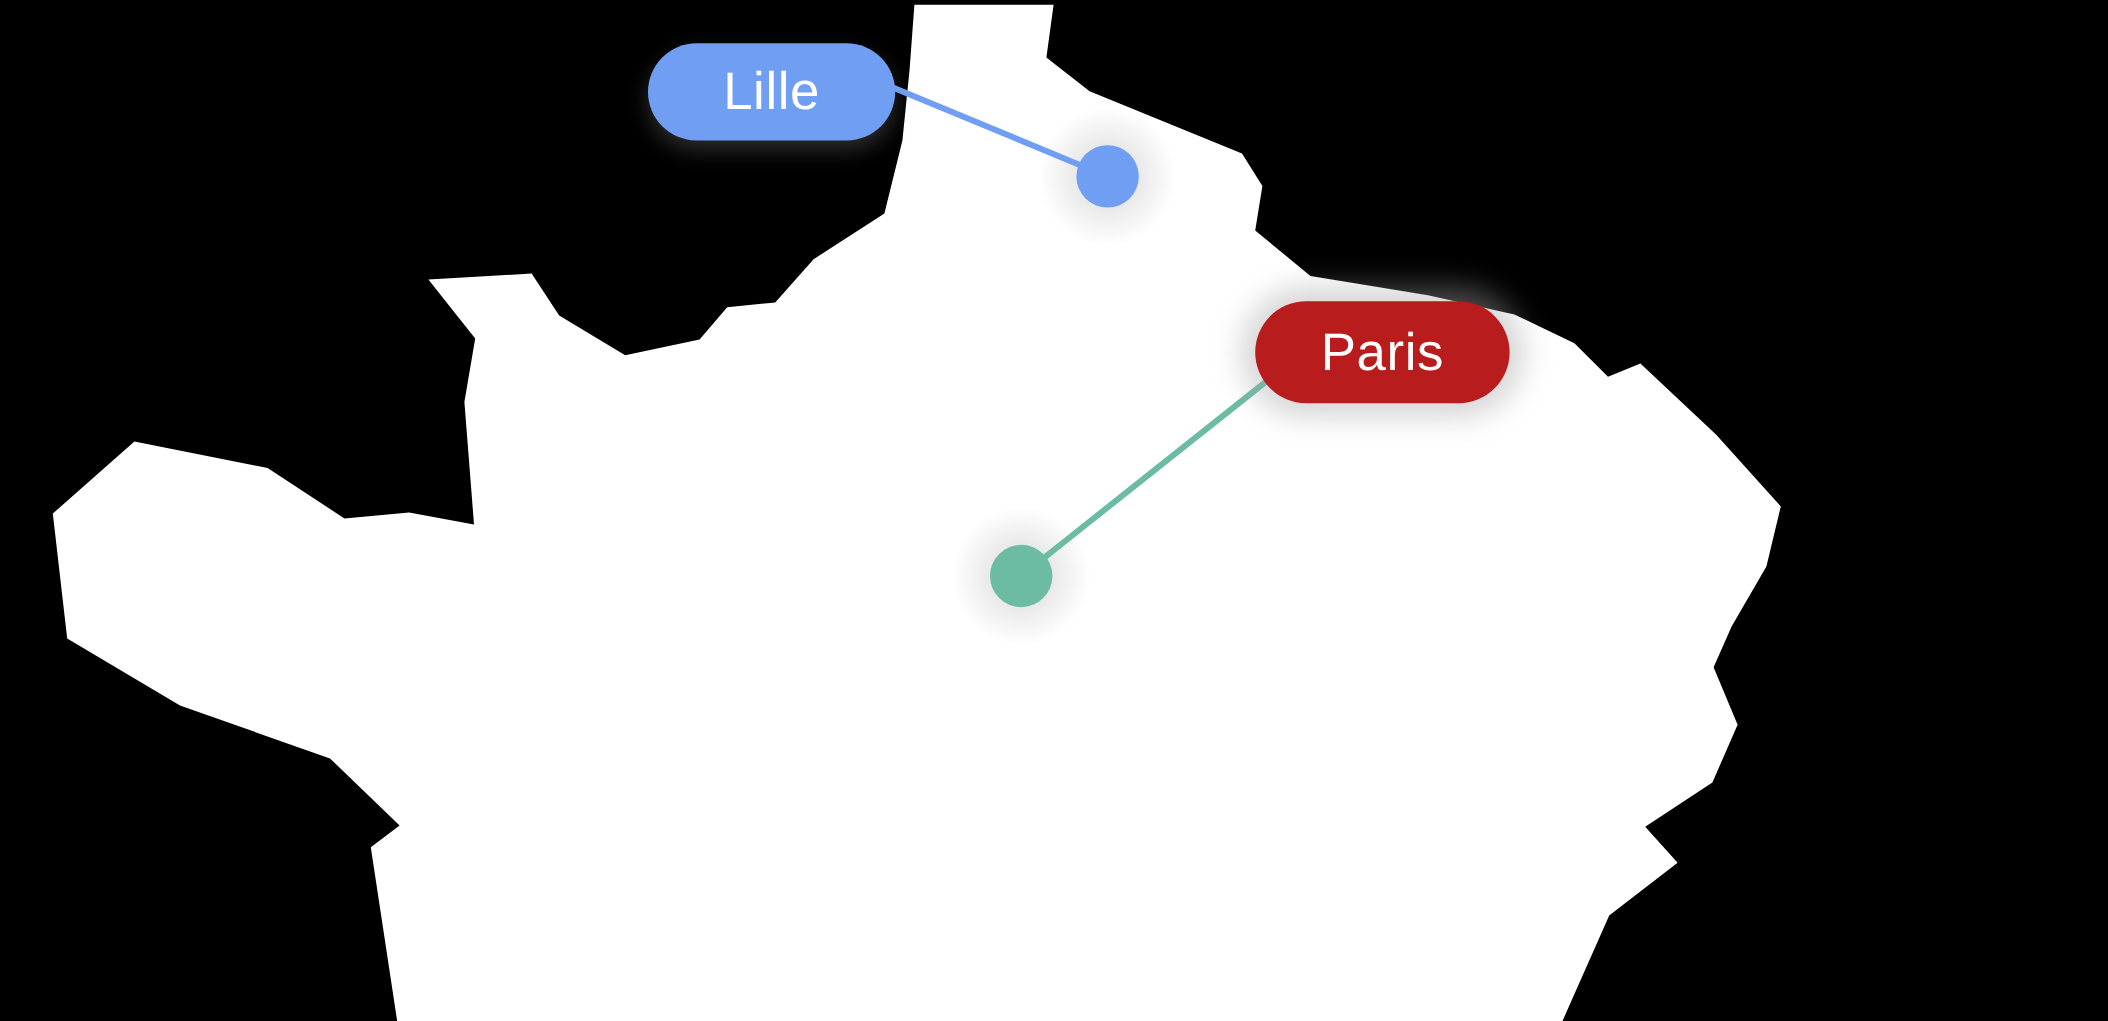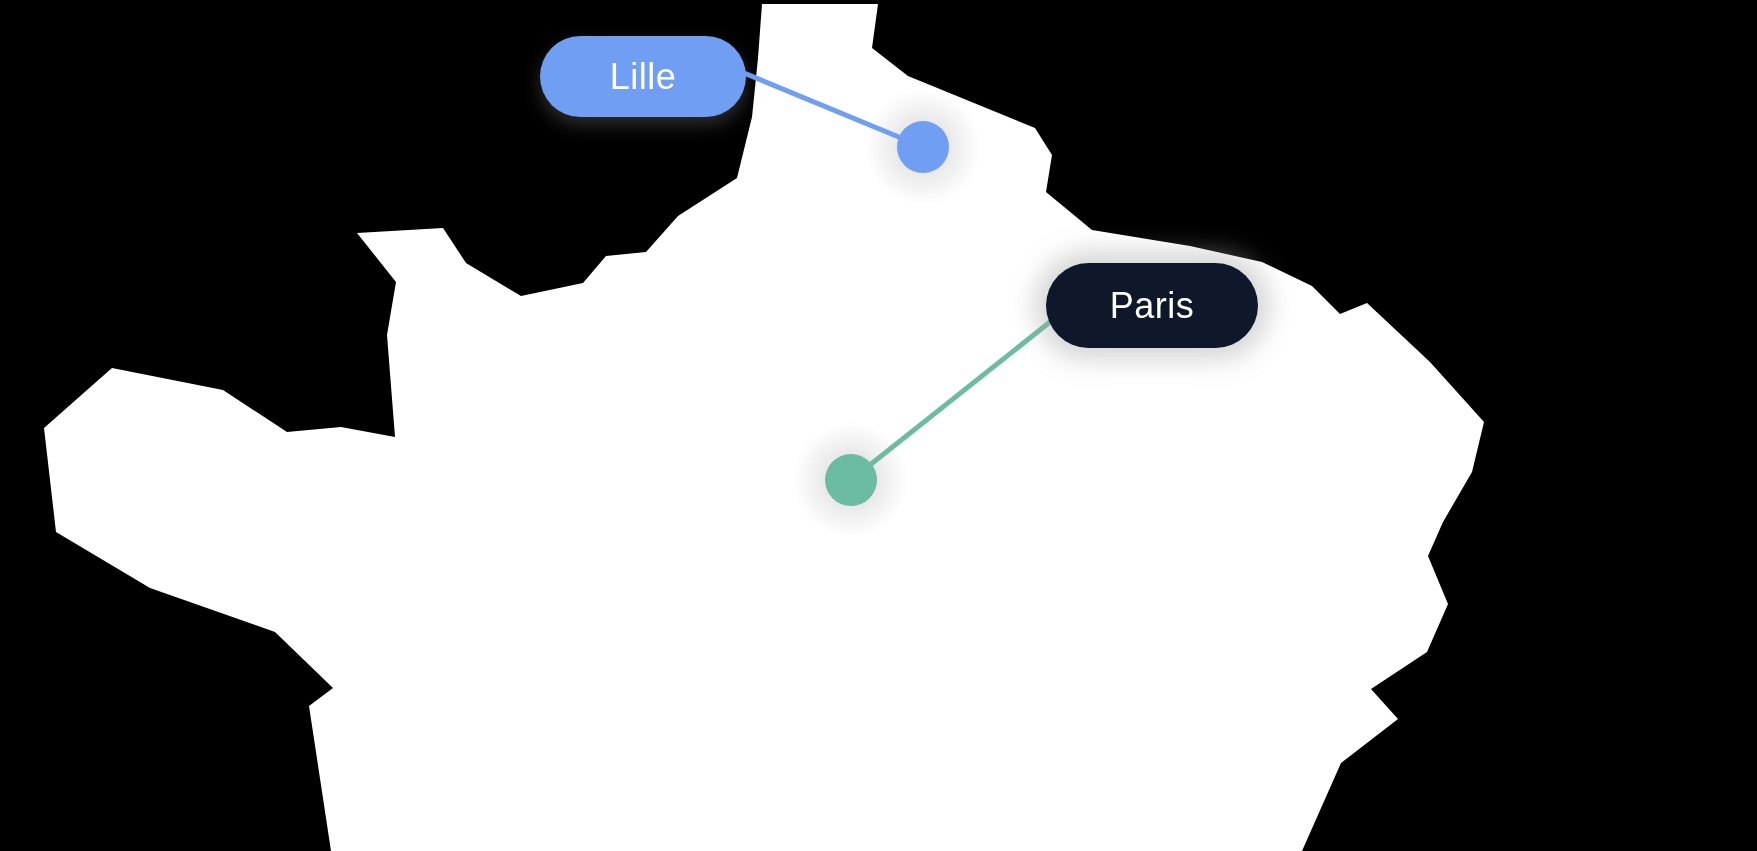--- a/index.html
+++ b/index.html
@@ -44,37 +44,37 @@
   }
   .dot.lille { left: 897px; top: 121px; background: #6f9ef2; }
   .dot.paris { left: 825px; top: 454px; background: #6cbca4; }
 
   .pill {
     position: absolute;
     display: flex;
     align-items: center;
     justify-content: center;
     color: #ffffff;
-    font-size: 36px;
+    font-size: 44px;
     line-height: 1;
     border-radius: 44px;
     z-index: 5;
     cursor: pointer;
     letter-spacing: 0.5px;
   }
   .pill.lille {
     left: 540px; top: 36px;
     width: 206px; height: 81px;
     background: #6f9ef2;
     box-shadow: 0 8px 18px rgba(150,150,150,0.30);
   }
   .pill.paris {
-    left: 1046px; top: 263px;
+    left: 1046px; top: 251px;
     width: 212px; height: 85px;
-    background: #0f172a;
+    background: #b91c1c;
     box-shadow: 0 0 24px 12px rgba(165,165,165,0.45);
   }
 
   .connectors { z-index: 3; }
   .land { z-index: 1; }
 </style>
 </head>
 <body>
 
 <div class="stage">

